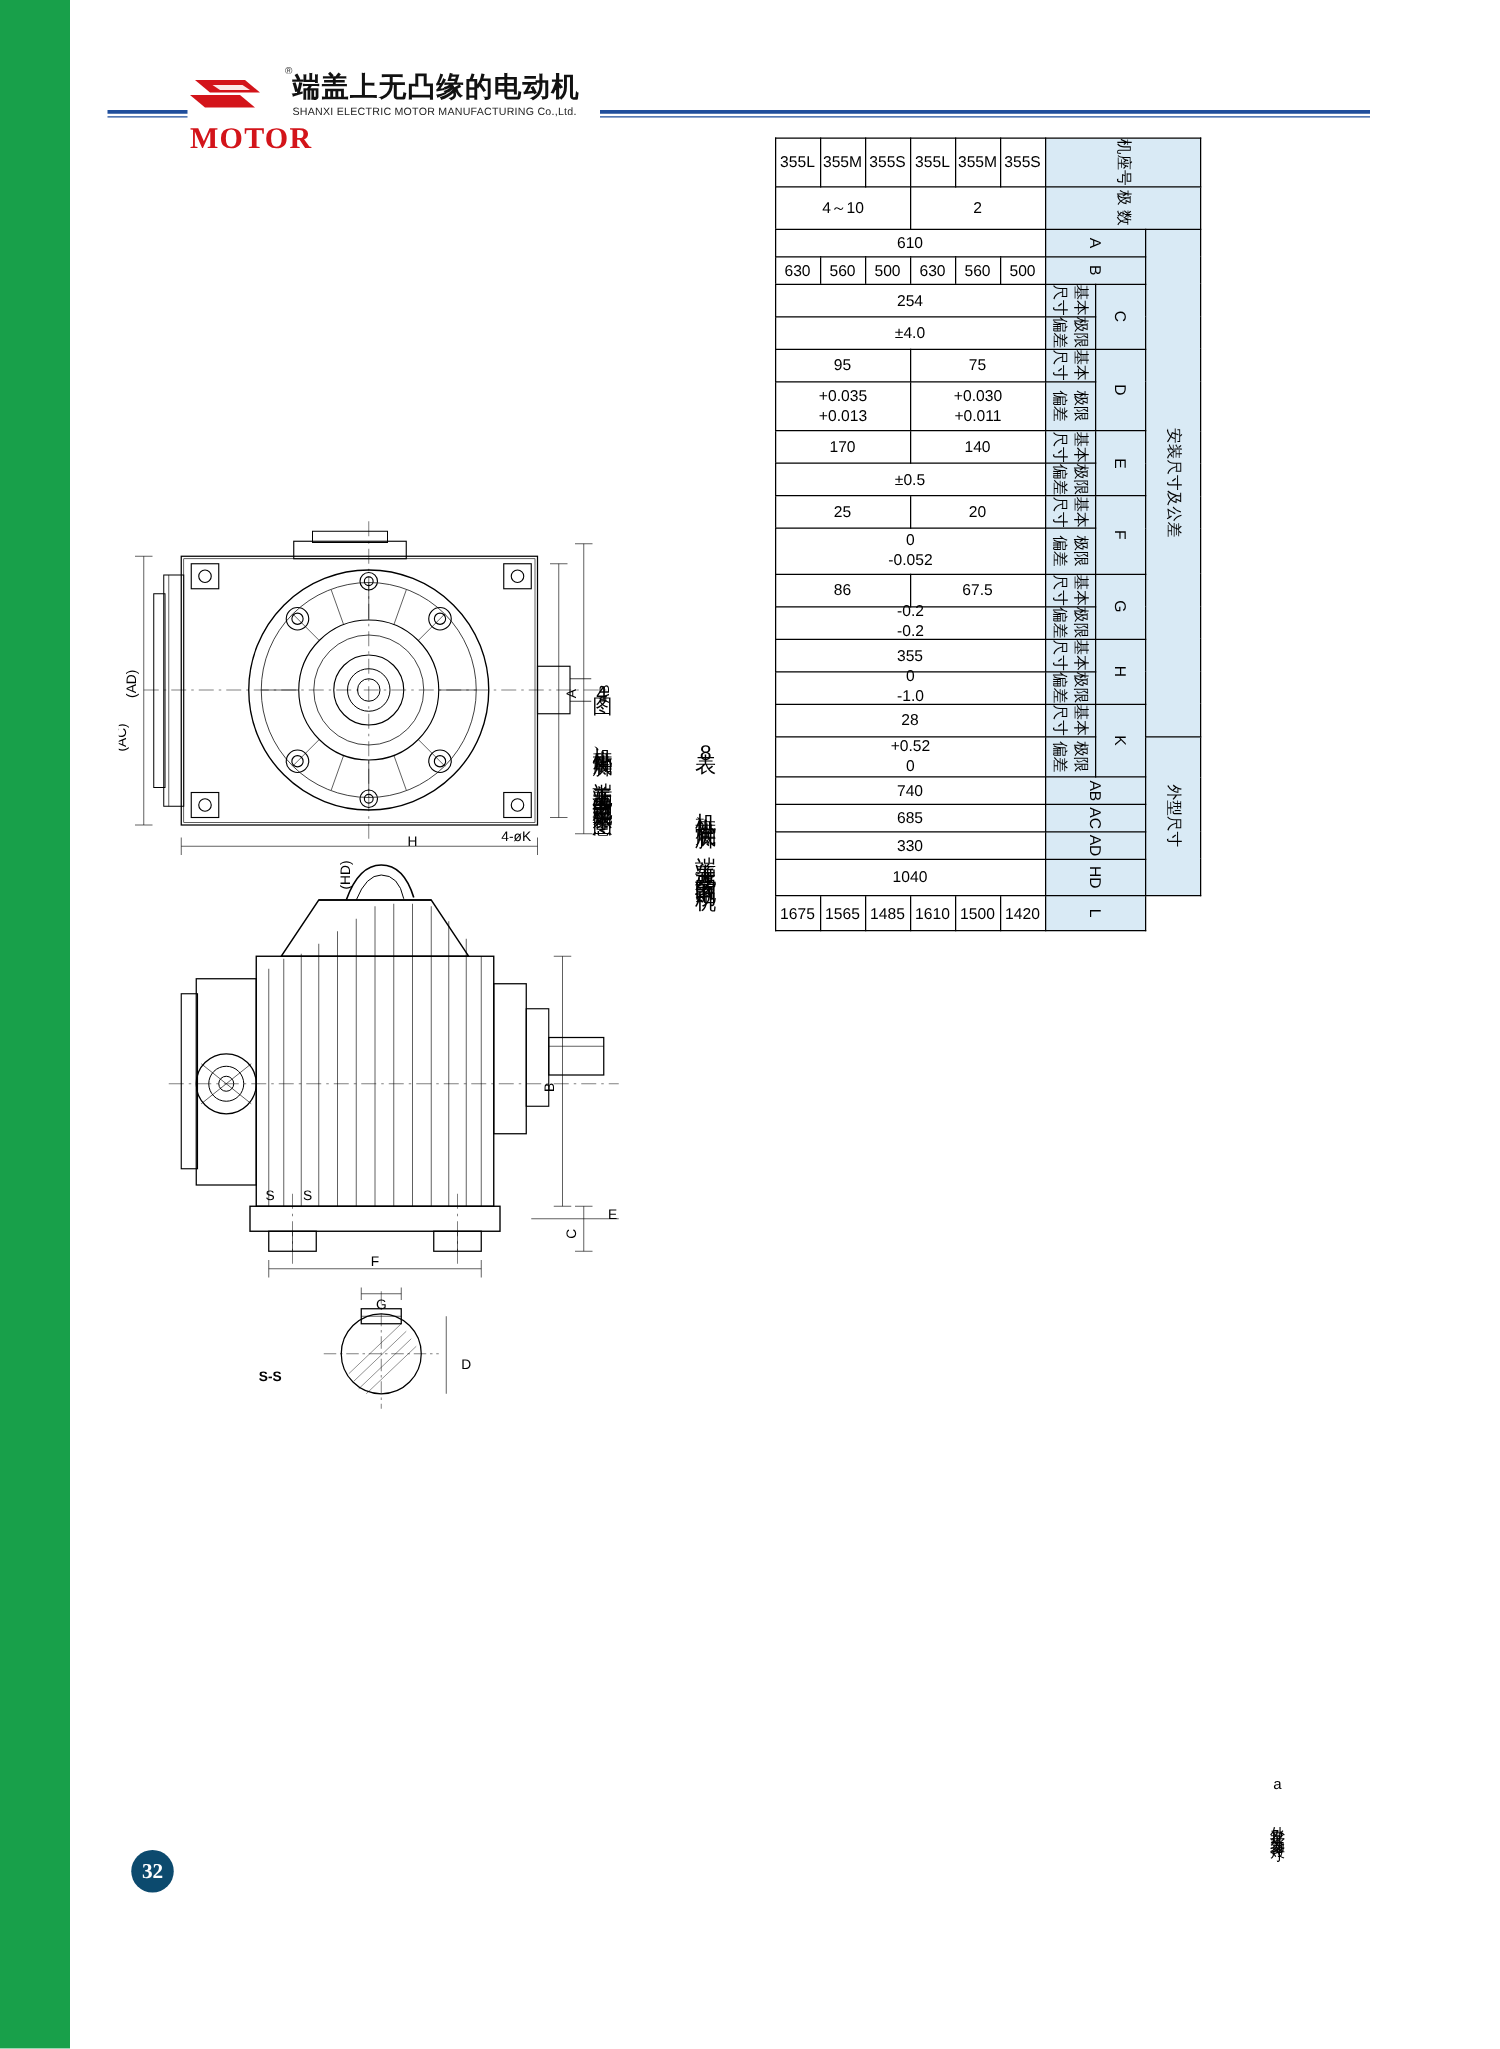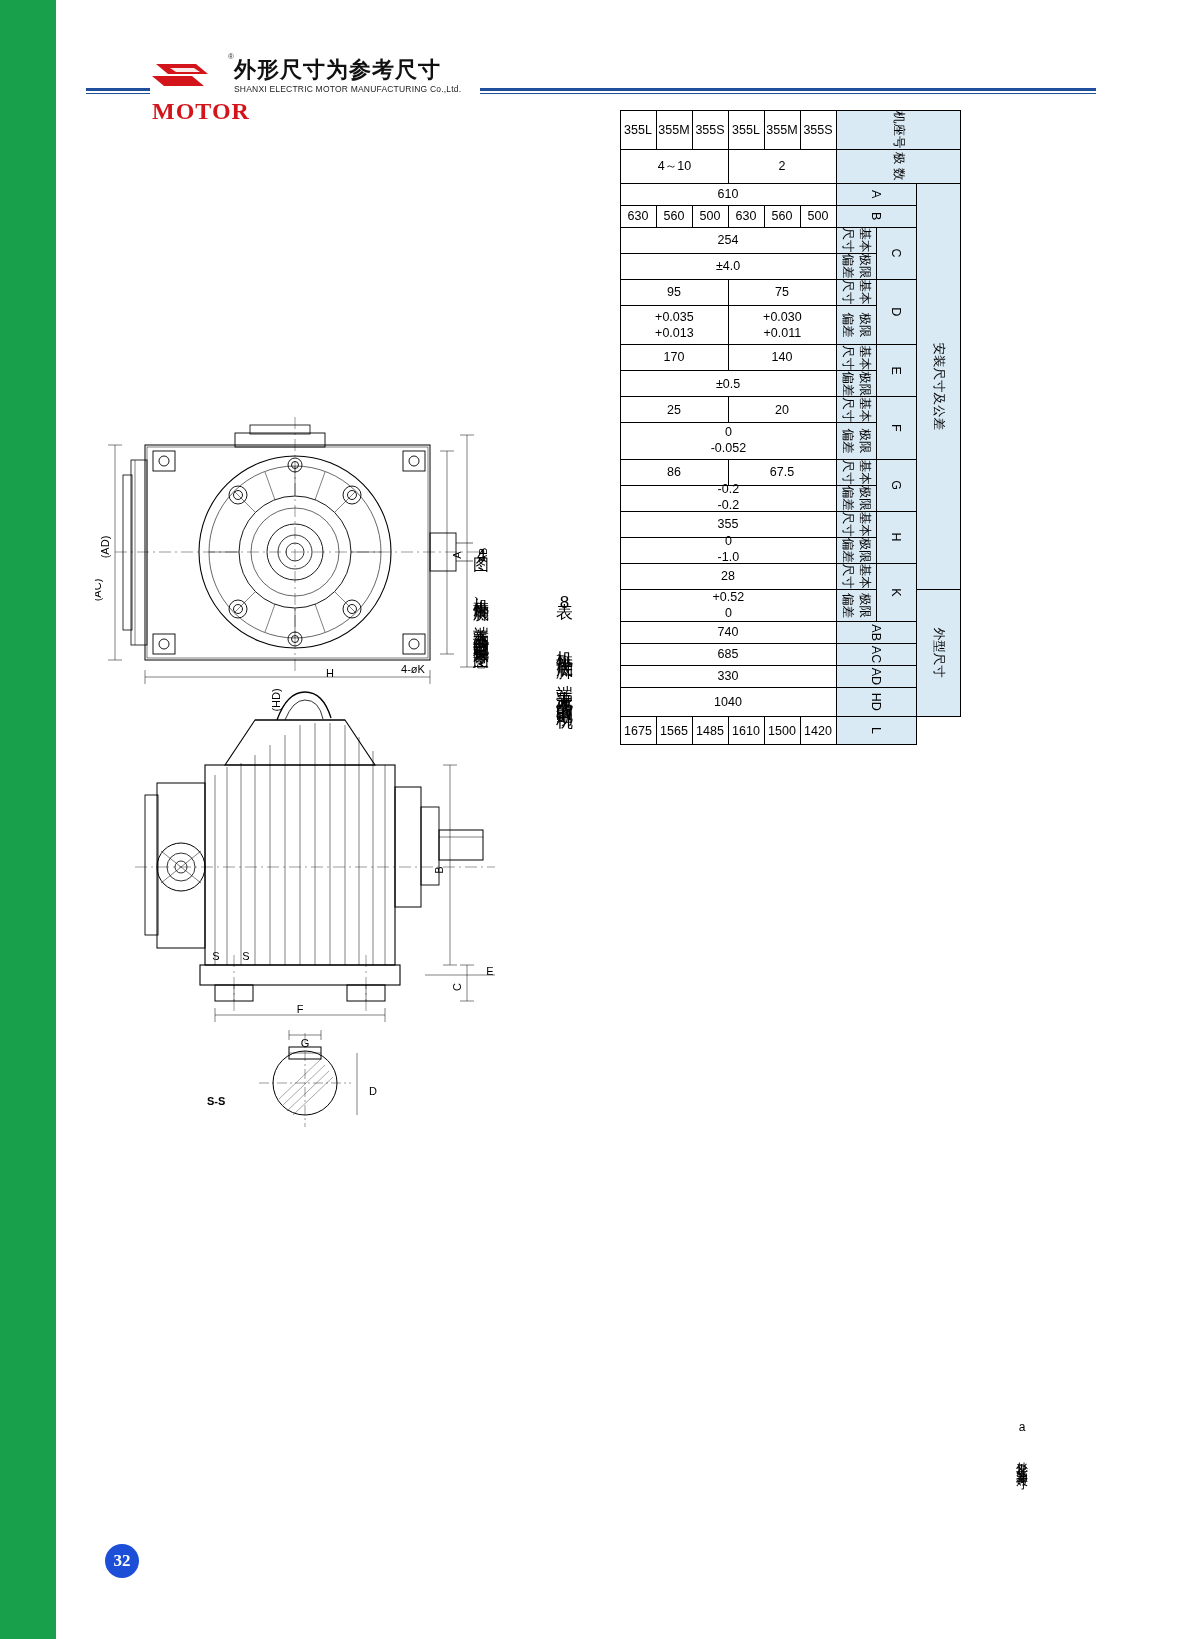--- a/index.html
+++ b/index.html
@@ -83,24 +83,24 @@
   }
   .logo-reg {
     position: absolute;
     left: 228px; top: 52px;
     font-size: 8px;
     color: #333;
   }
   
   .page-num {
     position: absolute;
-    left: 105px; top: 1544px;
+    left: 105px; top: 1480px;
     width: 34px; height: 34px;
     border-radius: 50%;
-    background: #1d4ed8;
+    background: #0c4a6e;
     color: #fff;
     font-size: 17px;
     font-weight: bold;
     display: flex;
     align-items: center;
     justify-content: center;
     font-family: "Liberation Serif", serif;
   }
   
   .figure-area {
@@ -213,21 +213,21 @@
   <div class="logo-block">
     <div class="logo-mark">
       <svg width="74" height="44" viewBox="0 0 74 44">
         <polygon points="6,9 46,9 58,19 18,19" fill="#d3141a"></polygon>
         <polygon points="2,21 42,21 54,31 14,31" fill="#d3141a"></polygon>
         <polygon points="20,13 44,13 50,17 26,17" fill="#ffffff" opacity="0.9"></polygon>
       </svg>
       <div class="logo-sxdj">MOTOR</div>
     </div>
     <div class="logo-text-wrap">
-      <div class="logo-cn">外形尺寸为参考尺寸</div>
+      <div class="logo-cn">端盖上无凸缘的电动机</div>
       <div class="logo-en">SHANXI ELECTRIC MOTOR MANUFACTURING Co.,Ltd.</div>
     </div>
   </div>
   <div class="logo-reg">®</div>
 
   <div class="page-num">32</div>
 
   <div class="figure-area">
     <svg width="420" height="720" viewBox="0 0 420 720">
       <g stroke="#000" fill="none" stroke-width="1">

